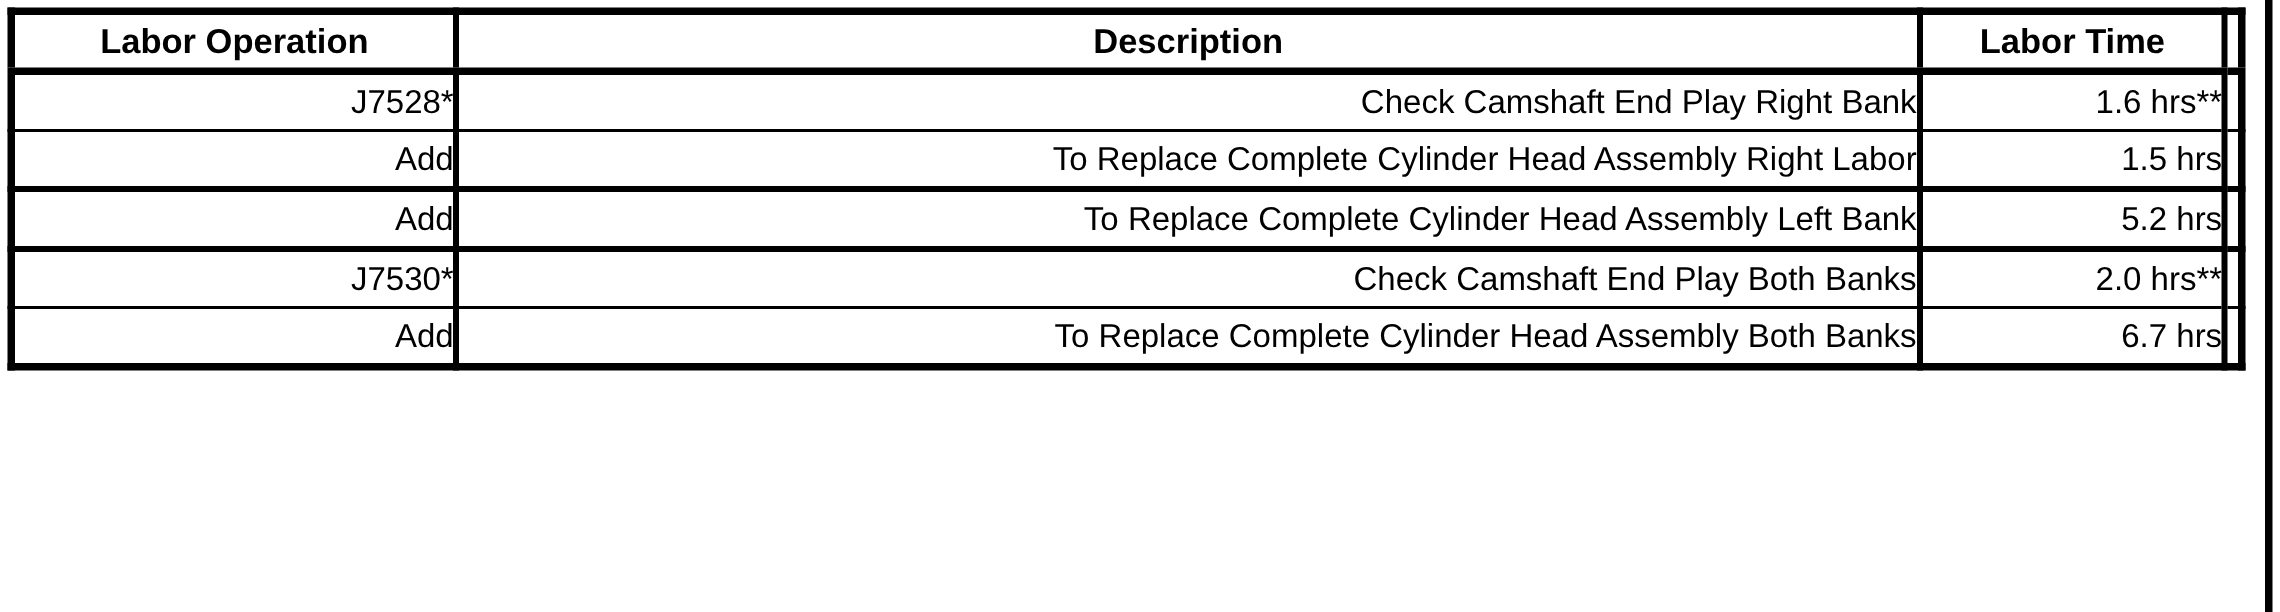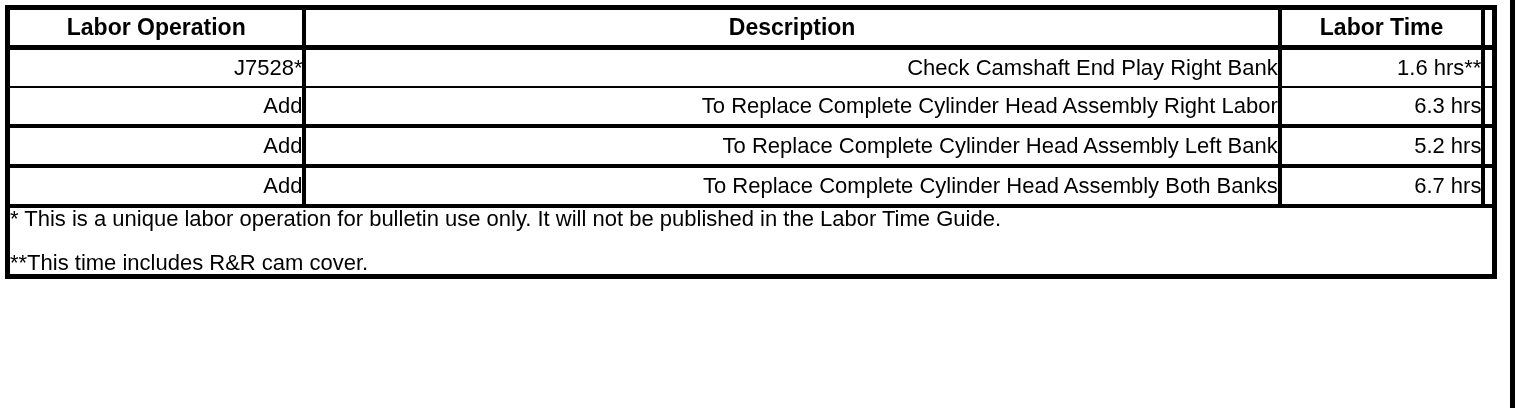--- a/index.html
+++ b/index.html
@@ -145,44 +145,43 @@
       <tr class="data-row sep-thin">
         <td class="cell-op">J7528*</td>
         <td class="cell-desc">Check Camshaft End Play Right Bank</td>
         <td class="cell-time">1.6 hrs**</td>
         <td class="cell-extra"></td>
       </tr>
 
       <tr class="data-row sep-thick">
         <td class="cell-op">Add</td>
         <td class="cell-desc">To Replace Complete Cylinder Head Assembly Right Labor</td>
-        <td class="cell-time">6.3 hrs</td>
+        <td class="cell-time">1.5 hrs</td>
         <td class="cell-extra"></td>
       </tr>
 
 
       <tr class="data-row sep-thick">
         <td class="cell-op">Add</td>
         <td class="cell-desc">To Replace Complete Cylinder Head Assembly Left Bank</td>
         <td class="cell-time">5.2 hrs</td>
         <td class="cell-extra"></td>
       </tr>
 
+      <tr class="data-row sep-thin">
+        <td class="cell-op">J7530*</td>
+        <td class="cell-desc">Check Camshaft End Play Both Banks</td>
+        <td class="cell-time">2.0 hrs**</td>
+        <td class="cell-extra"></td>
+      </tr>
 
       <tr class="data-row">
         <td class="cell-op">Add</td>
         <td class="cell-desc">To Replace Complete Cylinder Head Assembly Both Banks</td>
         <td class="cell-time">6.7 hrs</td>
         <td class="cell-extra"></td>
       </tr>
 
-      <tr>
-        <td class="footnote-cell" colspan="4">
-          <div class="footnote-line">* This is a unique labor operation for bulletin use only. It will not be published in the Labor Time Guide.</div>
-          <div class="footnote-gap"></div>
-          <div class="footnote-line">**This time includes R&amp;R cam cover.</div>
-        </td>
-      </tr>
 
     </tbody>
   </table>
 
 </div>
 
 </body></html>

